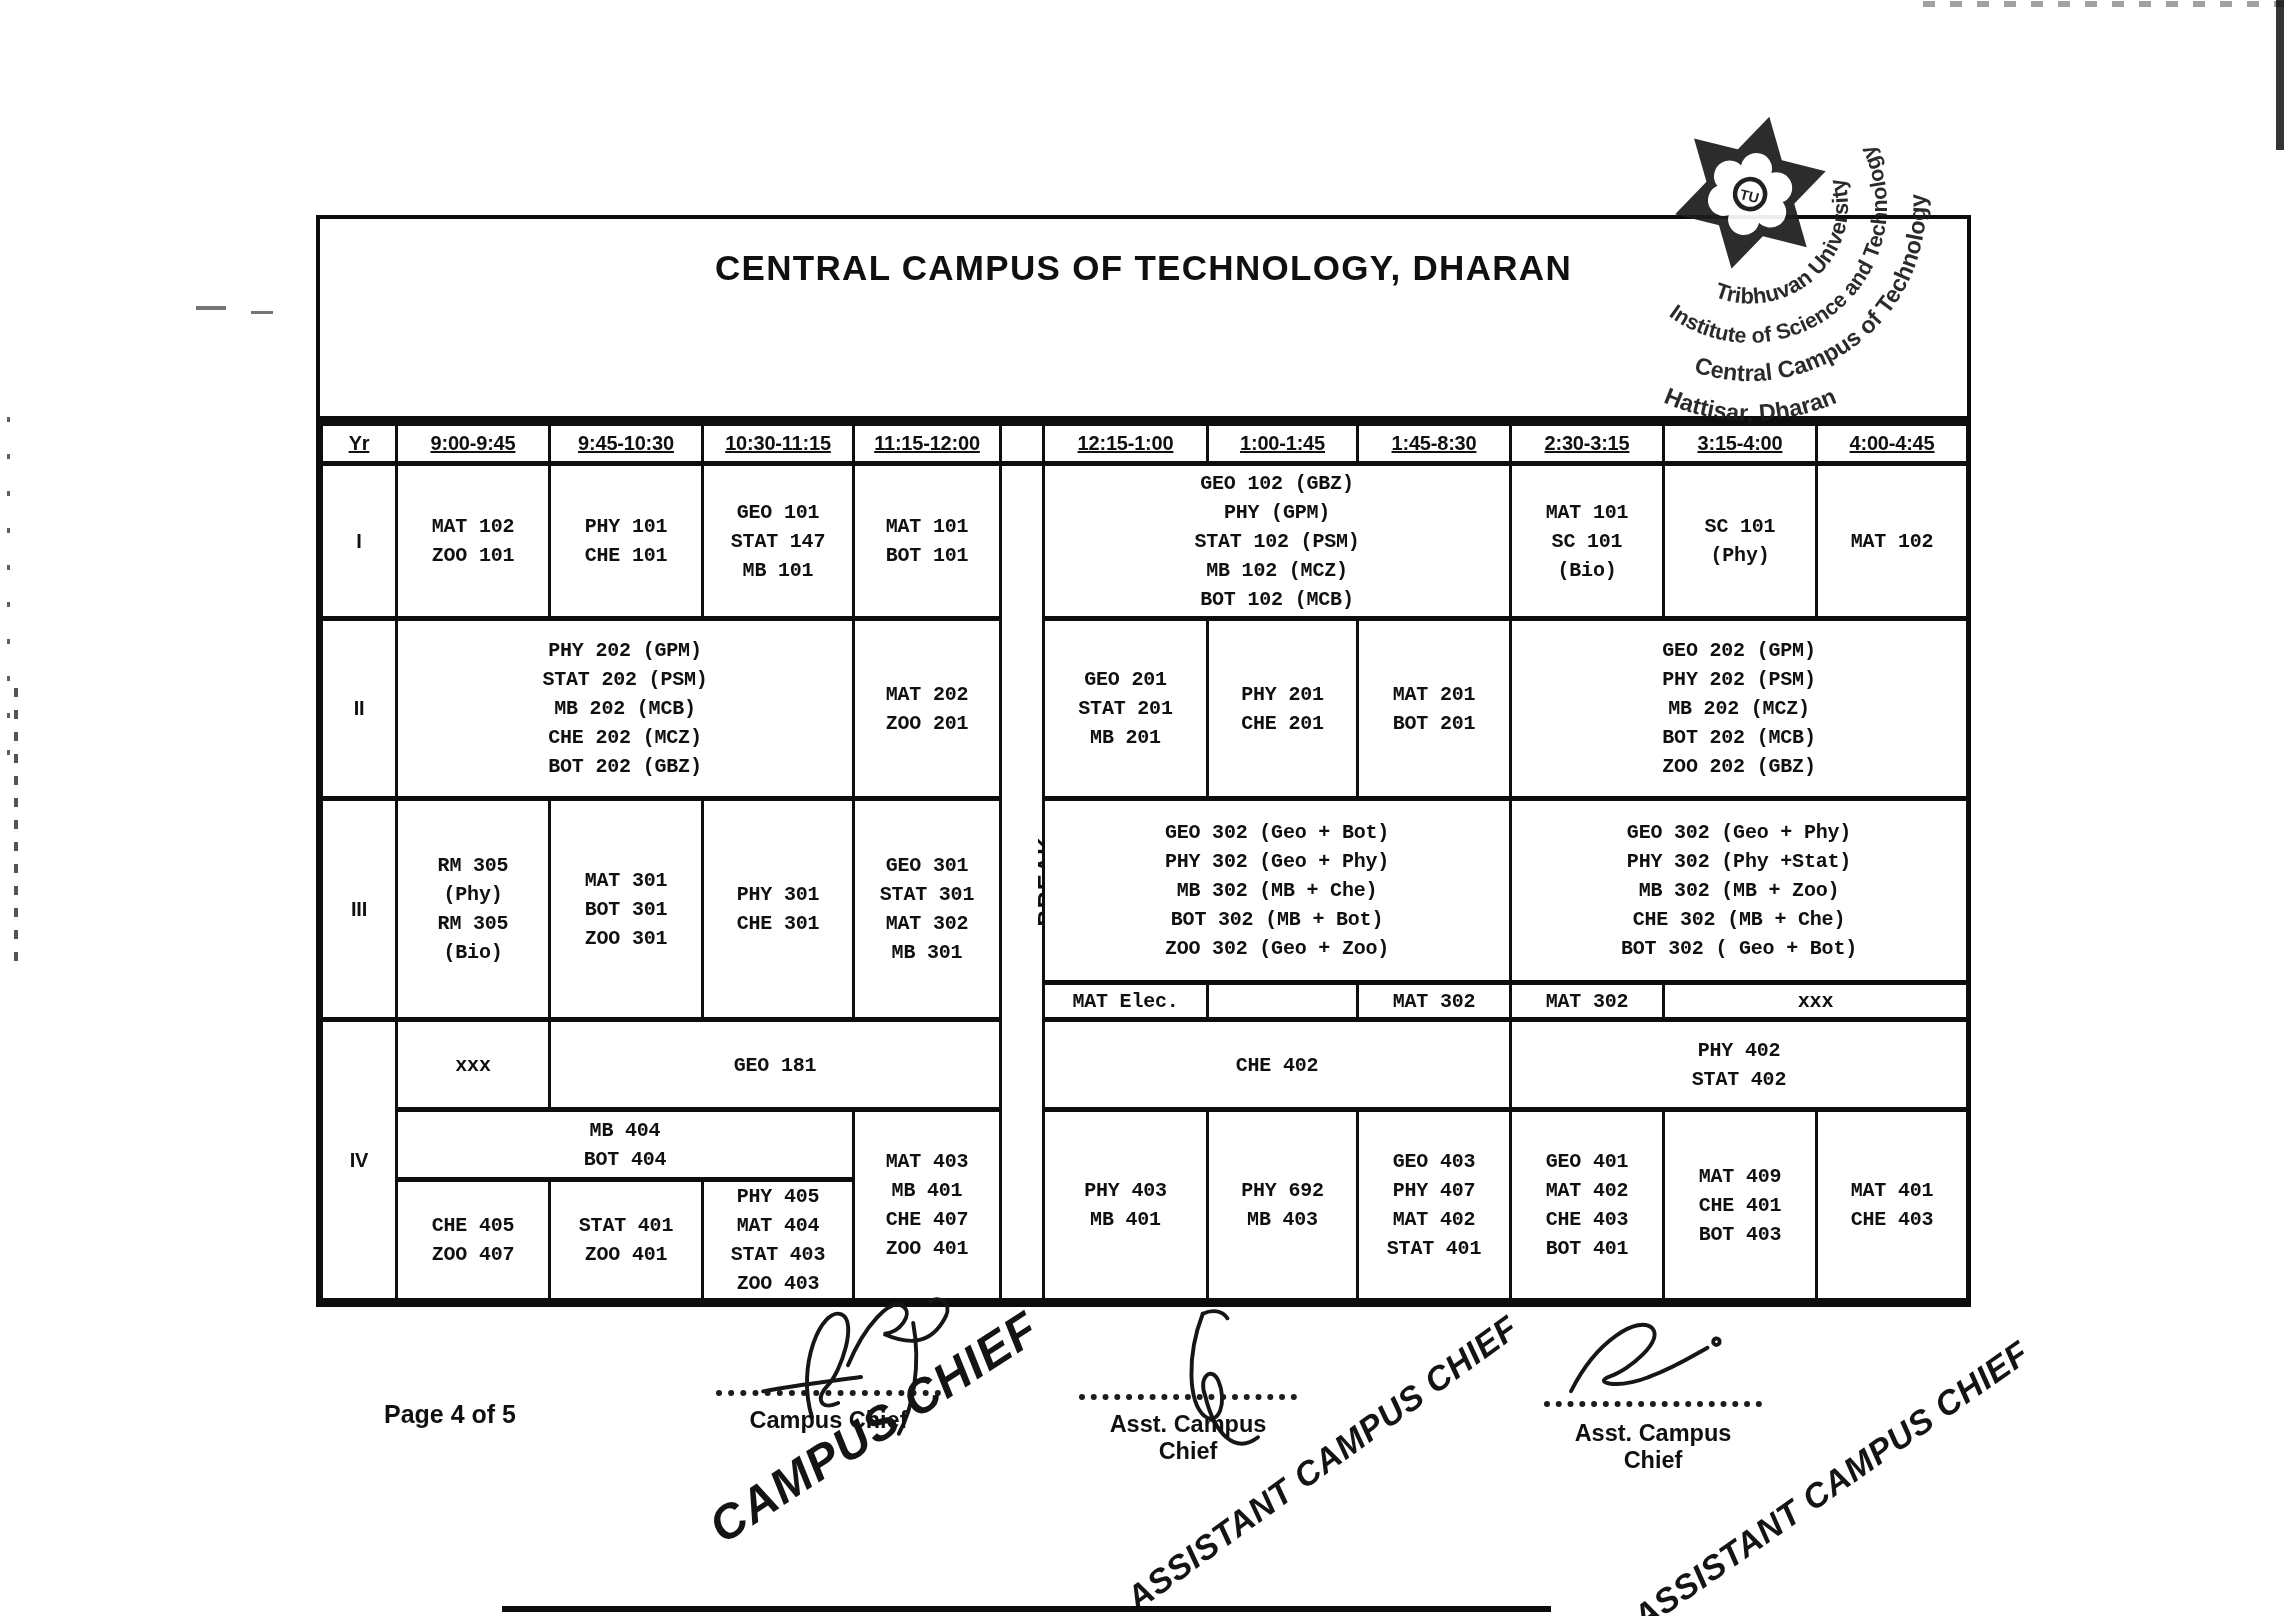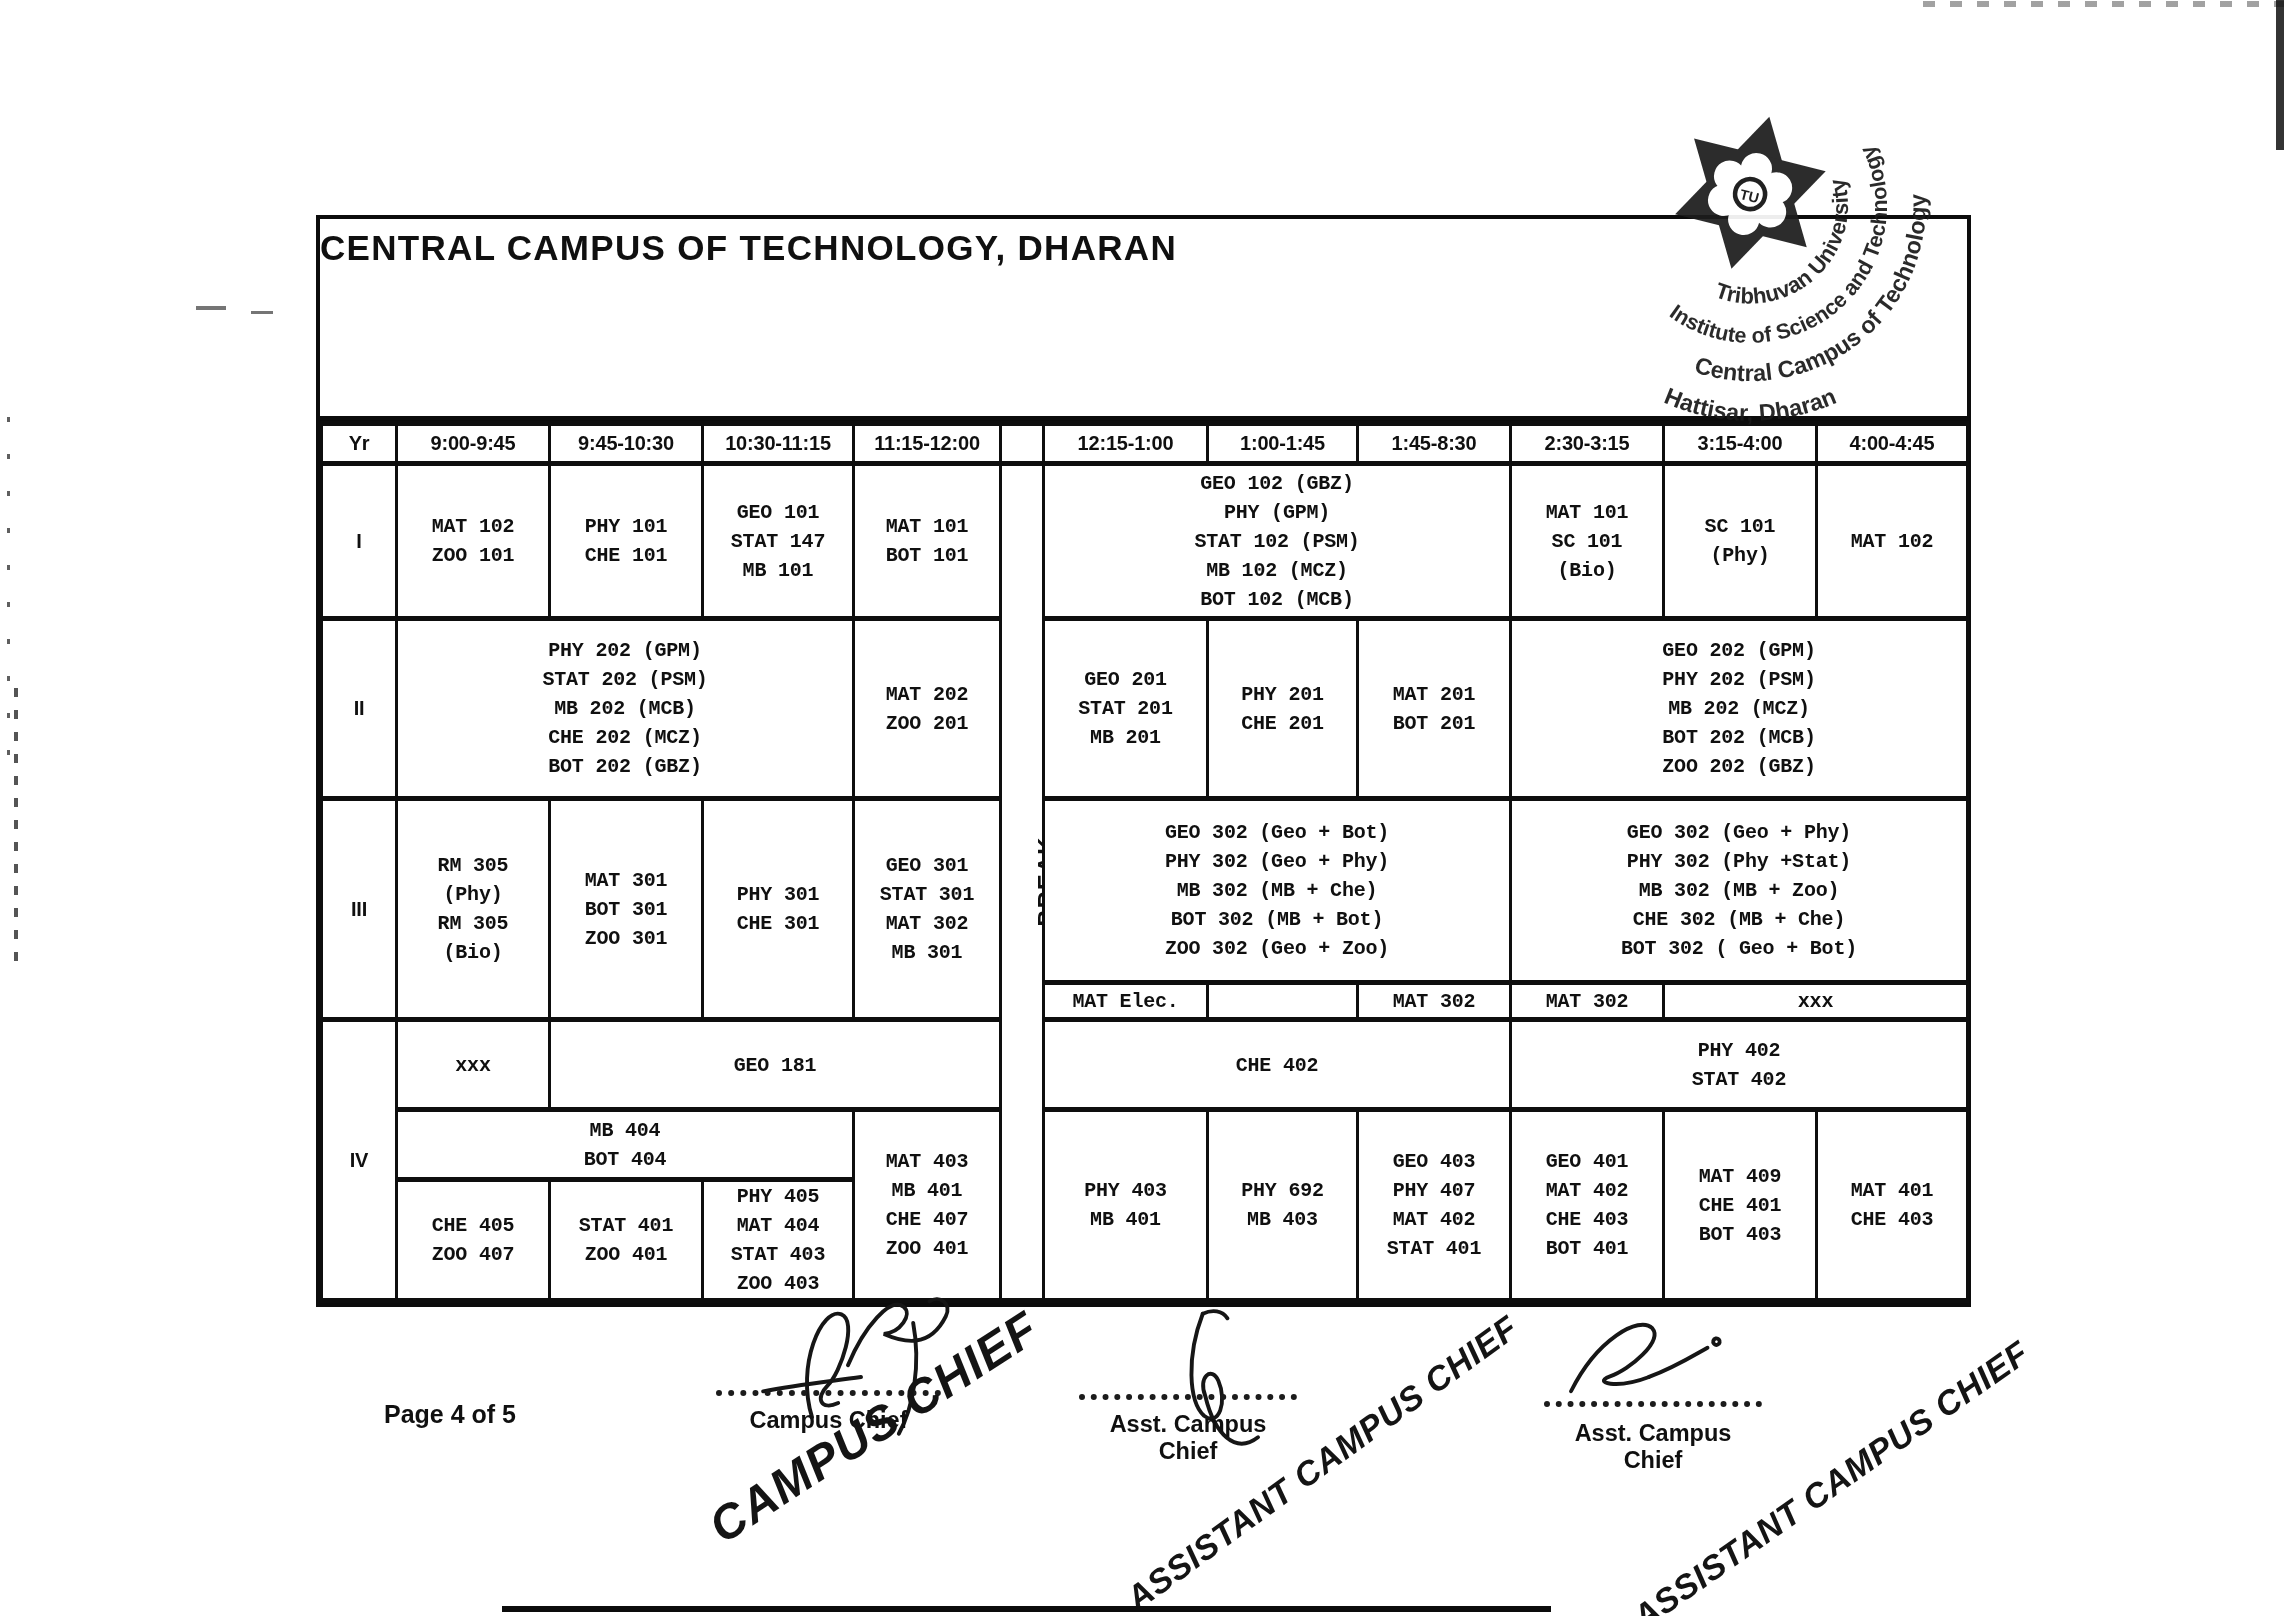--- a/index.html
+++ b/index.html
@@ -7,37 +7,37 @@
     width:2284px;height:1617px;position:relative;background:#ffffff;
     font-family:"Liberation Sans", sans-serif;color:#101010;overflow:hidden;
   }
   .abs{position:absolute;}
   
   .sheet{
     left:316px;top:215px;width:1647px;
     border:4.6px solid #0c0c0c;background:#fff;
   }
   .title-block{
-    height:202px;border-bottom:5.2px solid #0c0c0c;
-    padding-top:9px;box-sizing:border-box;
+    height:202px;border-bottom:5.2px solid #0c0c0c;text-align:center;
+    padding-top:29px;box-sizing:border-box;
   }
   .title-l1{font-size:35px;font-weight:700;letter-spacing:1.3px;margin-bottom:11.7px;}
   .title-l2{font-size:31px;font-weight:700;margin-bottom:10.4px;}
   .title-l3{font-size:30px;font-weight:700;}
   table.routine{
     border-collapse:collapse;table-layout:fixed;width:1647px;
   }
   table.routine td{
     border-left:3.3px solid #0e0e0e;border-right:3.3px solid #0e0e0e;
     border-top:5.2px solid #0e0e0e;border-bottom:5.2px solid #0e0e0e;
     text-align:center;vertical-align:middle;
     font-weight:700;font-size:20px;line-height:29px;letter-spacing:-0.2px;
     padding:0;overflow:hidden;
   }
-  td.timehead{font-size:19.6px;}
+  td.timehead{font-size:19.6px;text-decoration:underline;}
   td.yearcell{font-size:25px;}
   td.breakcell span{
     display:inline-block;transform:rotate(-90deg);
     font-size:23.5px;letter-spacing:1.3px;font-weight:700;white-space:nowrap;
   }
   .celltext{white-space:pre-line;display:inline-block;font-family:Liberation Mono, monospace;}
   
   .stamp-svg{left:1558px;top:59px;width:450px;height:385px;z-index:3;opacity:.93;}
   
   .page-label{left:384px;top:1400px;font-size:25px;font-weight:700;}

